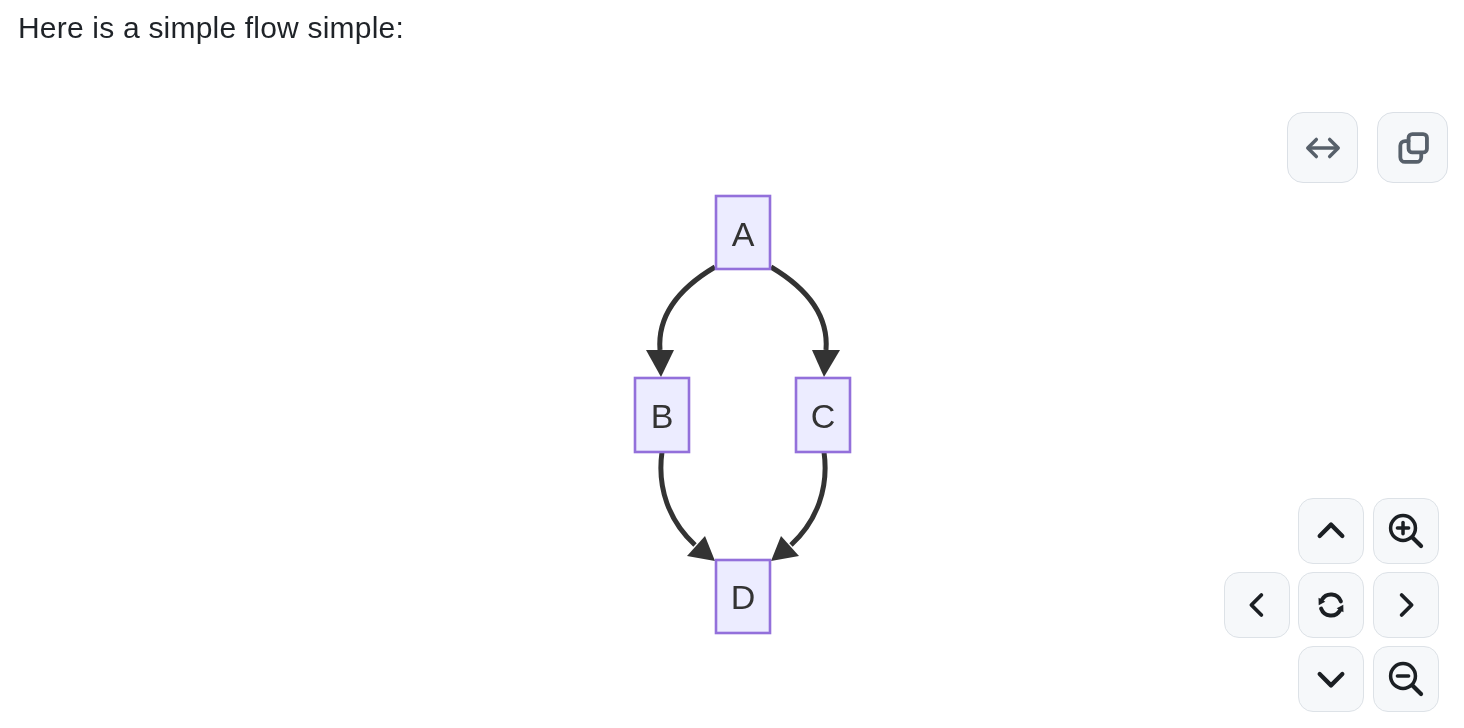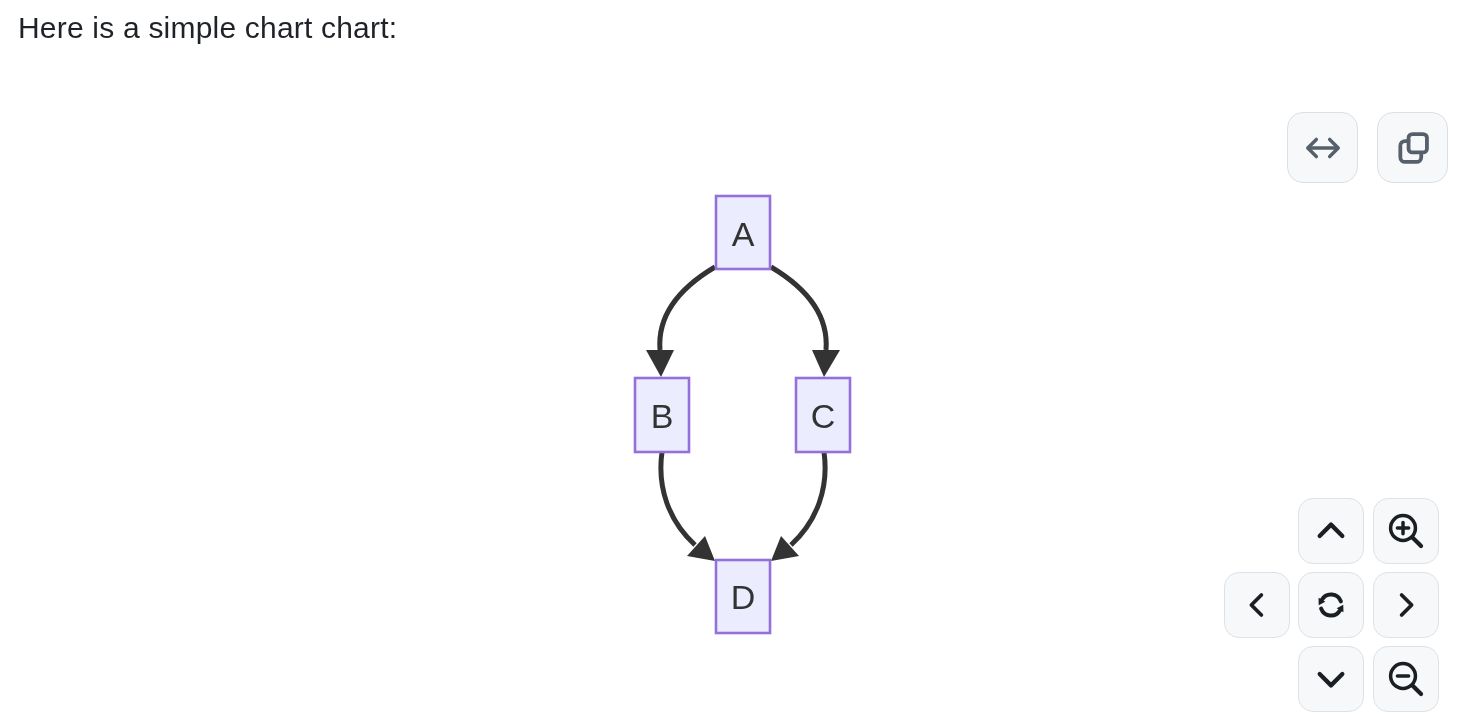--- a/index.html
+++ b/index.html
@@ -31,21 +31,21 @@
   .pad { width: 66px; height: 66px; border-radius: 15px; border: 1.5px solid #dde2e7; }
   .tr  svg { stroke: #57606a; fill: none; }
   .pad svg { stroke: #1b1f23; fill: none; }
   .pad svg .fillpart { fill: #1b1f23; stroke: none; }
 </style>
 </head>
 <body>
 
 <main>
 
-  <p class="intro">Here is a simple chart chart:</p>
+  <p class="intro">Here is a simple flow simple:</p>
 
   <svg class="diagram" width="1464" height="728" viewBox="0 0 1464 728" xmlns="http://www.w3.org/2000/svg">
 
     <g>
       <path class="edge" d="M 715 267 C 683 286, 657 312, 660 350"></path>
       <polygon class="arrow" points="646,350 674,350 661,377"></polygon>
     </g>
     <g>
       <path class="edge" d="M 771 267 C 803 286, 829 312, 826 350"></path>
       <polygon class="arrow" points="812,350 840,350 824,377"></polygon>

